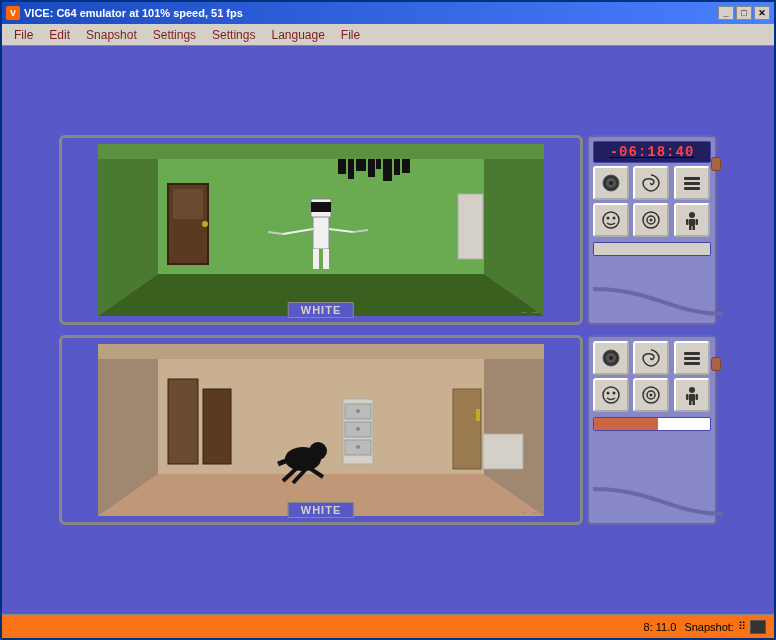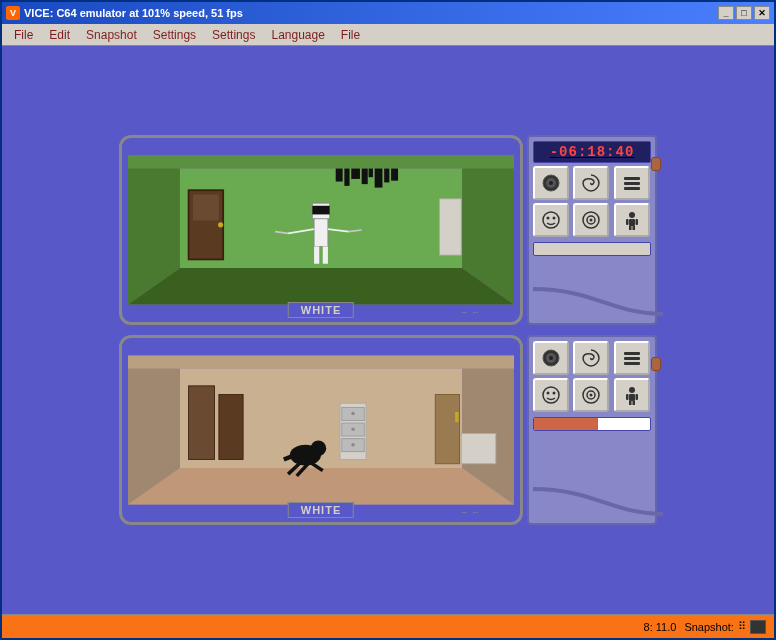--- a/index.html
+++ b/index.html
@@ -106,25 +106,25 @@
     
     .game-panel {
       display: flex;
       align-items: center;
       gap: 4px;
       position: relative;
     }
 
     
     .screen-container {
-      width: 404px;
+      width: 524px;
       height: 190px;
       background: #5858c8;
       border: 3px solid #888;
-      border-radius: 12px;
+      border-radius: 6px;
       position: relative;
       overflow: hidden;
     }
 
     .screen-inner {
       position: absolute;
       inset: 6px;
       border-radius: 4px;
       overflow: hidden;
     }

